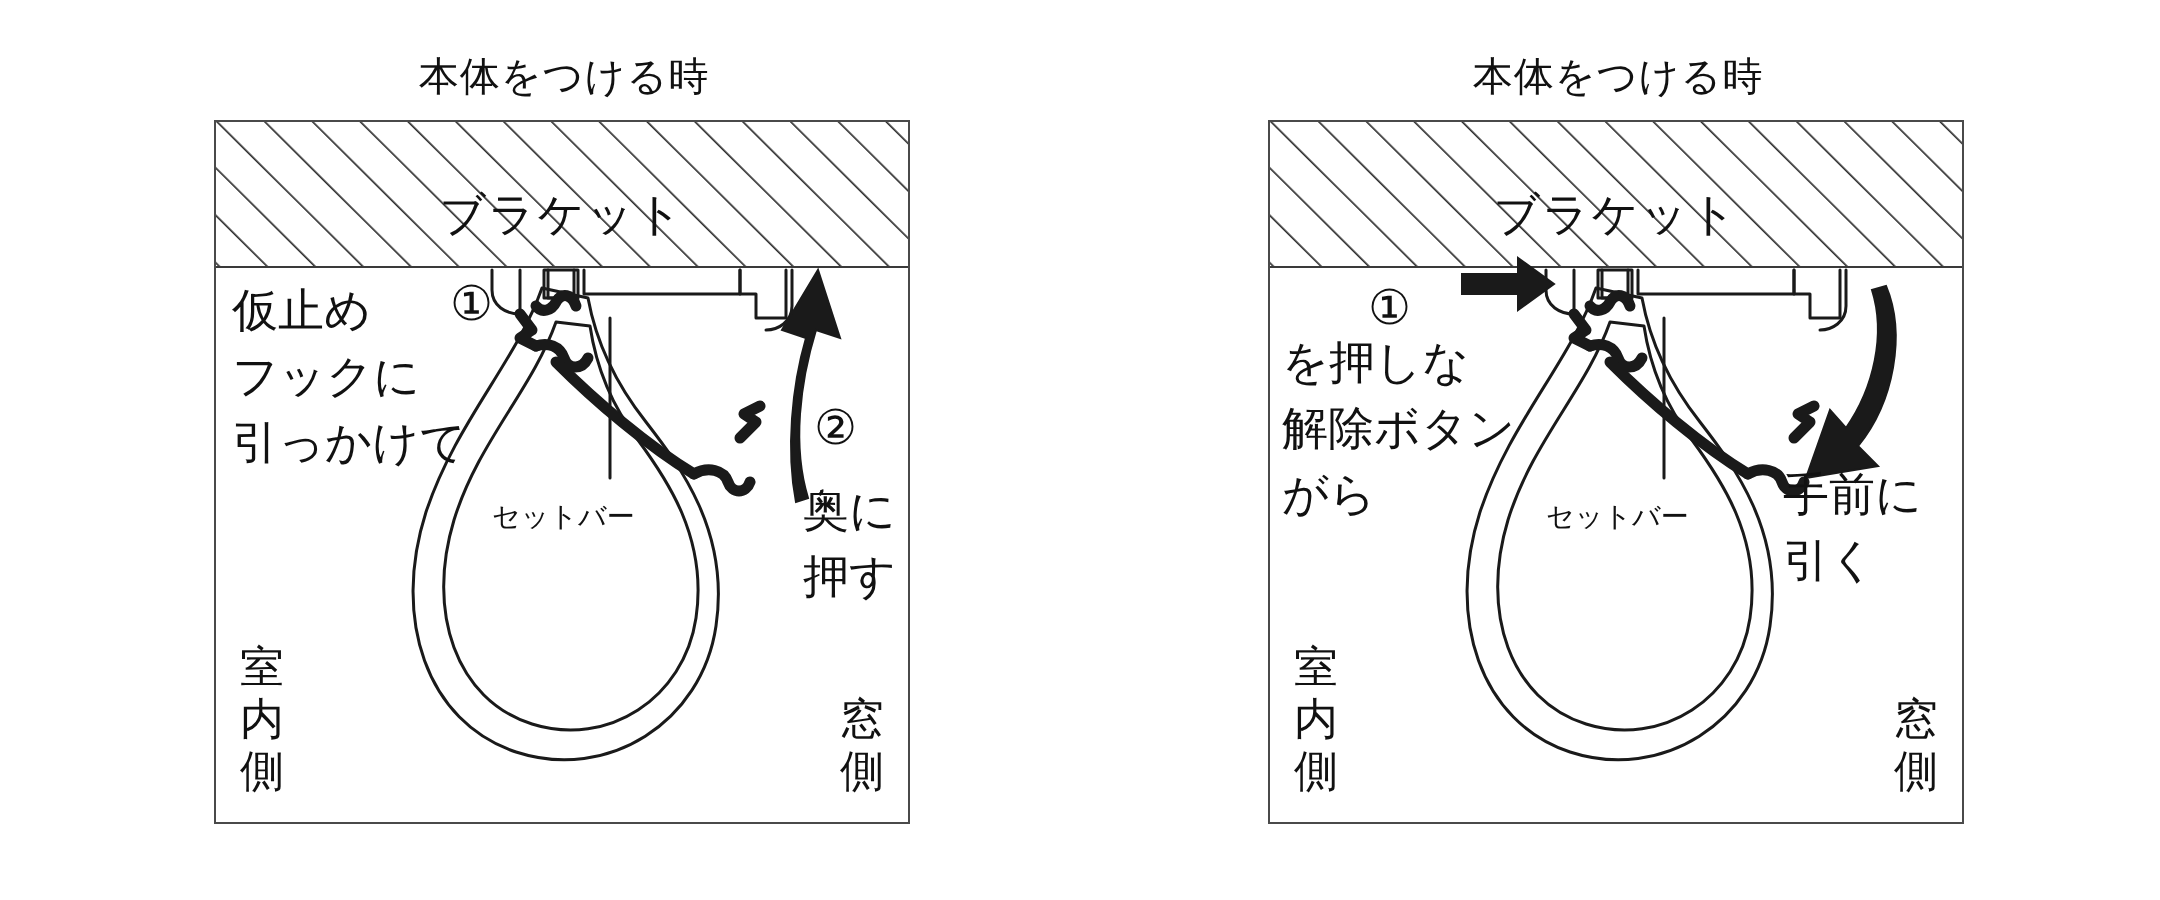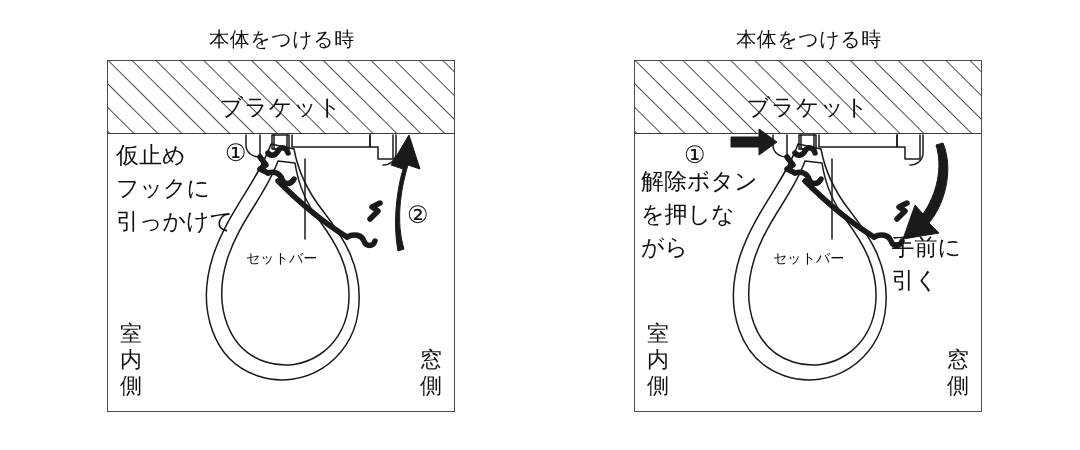--- a/index.html
+++ b/index.html
@@ -182,20 +182,24 @@
       <div>フックに</div>
       <div>引っかけて</div>
     </div>
 
     <div class="step-num" style="left:117px; top:80px;">①</div>
 
     <div class="step-num" style="left:299px; top:142px;">②</div>
 
     <div class="setbar-label" style="left:138px; top:185px;">セットバー</div>
 
+    <div class="side-text text-right-mid" style="right:6px; top:178px;">
+      <div>奥に</div>
+      <div>押す</div>
+    </div>
 
     <div class="vtext v-indoor">
       <span>室</span>
       <span>内</span>
       <span>側</span>
     </div>
 
     <div class="vtext v-window">
       <span>窓</span>
       <span>側</span>
@@ -249,22 +253,22 @@
         <path d="M 262 158 L 270 150 L 264 146 L 272 142"></path>
       </g>
 
       <path d="M 96 76 L 124 76 L 124 68 L 142 81 L 124 94 L 124 86 L 96 86 Z" fill="#1a1a1a" stroke="#1a1a1a" stroke-width="1"></path>
 
       <path d="M 308 82 C 318 106 312 140 294 162 L 304 172 L 268 178 L 280 144 L 288 153
                C 302 133 308 106 301 84 Z" fill="#1a1a1a" stroke="#1a1a1a" stroke-width="1"></path>
     </svg>
 
     <div class="side-text" style="left:6px; top:104px;">
+      <div>を押しな</div>
       <div>解除ボタン</div>
-      <div>を押しな</div>
       <div>がら</div>
     </div>
 
     <div class="step-num" style="left:49px; top:82px;">①</div>
 
     <div class="setbar-label" style="left:138px; top:185px;">セットバー</div>
 
     <div class="side-text" style="right:20px; top:170px;">
       <div>手前に</div>
       <div>引く</div>

